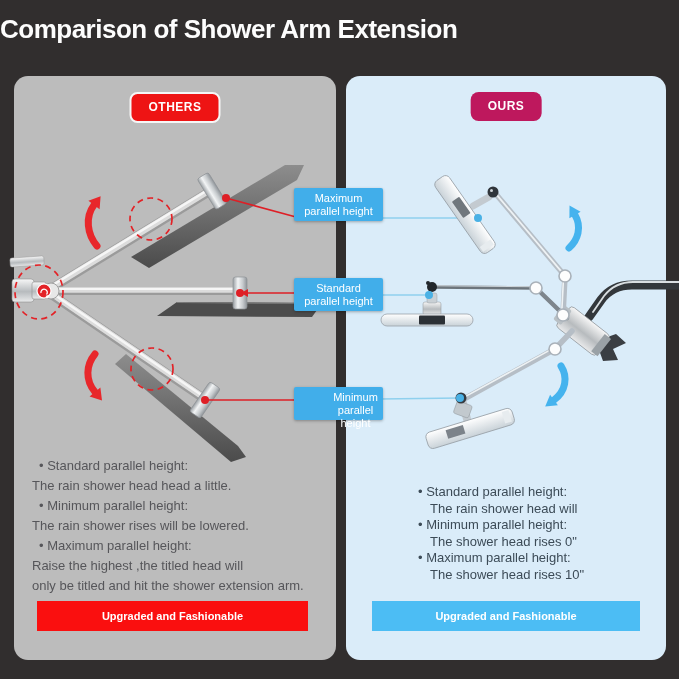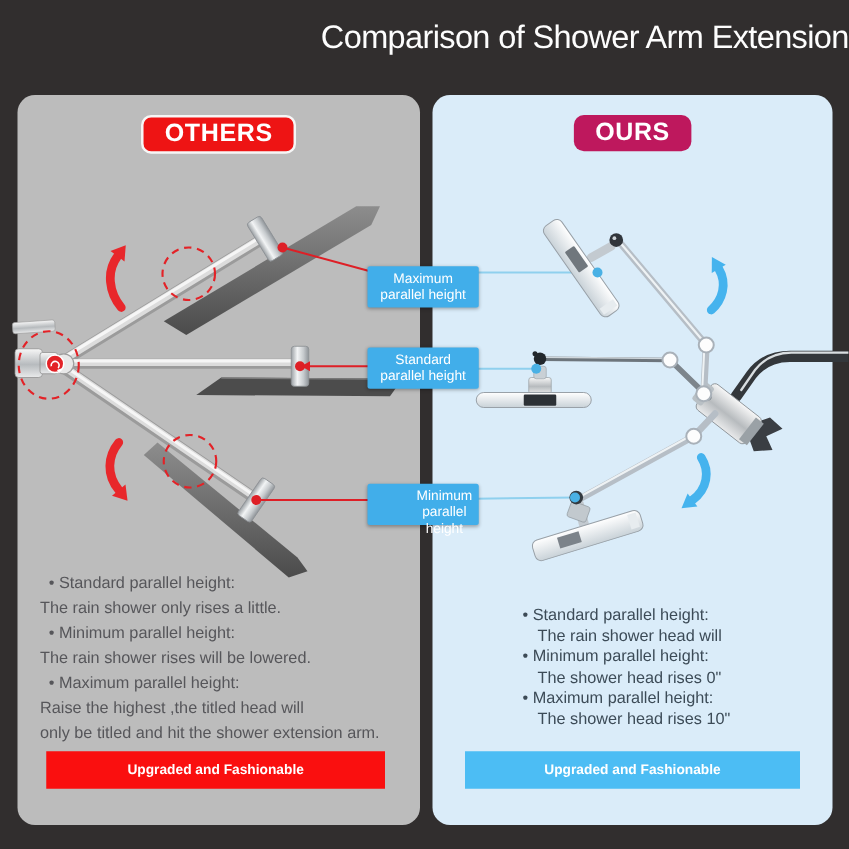--- a/index.html
+++ b/index.html
@@ -1,55 +1,55 @@
 <!DOCTYPE html>
 <html><head>
 <meta charset="utf-8">
 <style>
   html,body{margin:0;padding:0;background:#312e2e;}
   .stage{position:relative;width:679px;height:679px;background:#312e2e;overflow:hidden;
          font-family:"Liberation Sans",sans-serif;}
-  .title{position:absolute;top:14px;left:0;width:679px;text-align:right;
-         color:#fdfdfd;font-size:26px;font-weight:normal;letter-spacing:-0.5px;}
+  .title{position:absolute;top:14px;left:0;width:679px;text-align:left;
+         color:#fdfdfd;font-size:26px;font-weight:bold;letter-spacing:-0.5px;}
   .panel{position:absolute;top:76px;height:584px;border-radius:14px;}
   .panel-left{left:14px;width:322px;background:#bcbcbc;}
   .panel-right{left:346px;width:320px;background:#daecf9;}
   .badge{position:absolute;top:16px;left:50%;transform:translateX(-50%);
          height:29px;line-height:29px;padding:0 17px;border-radius:8px;
-         color:#fff;font-size:20px;font-weight:bold;letter-spacing:0.5px;}
+         color:#fff;font-size:12px;font-weight:bold;letter-spacing:0.5px;}
   .badge-red{background:#ee1414;border:2px solid #f6f6f6;line-height:27px;height:27px;}
   .badge-blue{background:#be185d;}
   .notes{position:absolute;color:#56565a;}
   .notes-left{top:380px;left:18px;width:300px;font-size:13px;line-height:20px;}
   .notes-left .b{padding-left:7px;}
   .notes-right{top:408px;left:72px;width:240px;font-size:13px;line-height:16.5px;color:#3c4b57;}
   .notes-right .d{padding-left:12px;}
   .banner{position:absolute;top:525px;height:30px;line-height:30px;text-align:center;
           color:#fff;font-size:11px;font-weight:bold;}
   .banner-red{left:23px;width:271px;background:#fa0f0f;}
   .banner-blue{left:26px;width:268px;background:#4cbdf4;}
   .art{position:absolute;top:0;left:0;pointer-events:none;}
   .callout{position:absolute;left:294px;width:89px;height:33px;background:#41aeea;
            border-radius:2px;box-shadow:0 1px 3px rgba(0,0,0,.3);color:#fff;
            text-align:center;font-size:11px;line-height:13px;padding-top:4px;
            box-sizing:border-box;z-index:10;}
-  .co-max{top:213px;text-align:center;} .co-std{top:278px;} .co-min{top:387px;padding-left:34px;}
+  .co-max{top:188px;text-align:center;} .co-std{top:278px;} .co-min{top:387px;padding-left:34px;}
 </style>
 </head>
 <body>
 
 <div class="stage">
 
   <div class="title">Comparison of Shower Arm Extension</div>
 
   <div class="panel panel-left">
     <div class="badge badge-red">OTHERS</div>
     <div class="notes notes-left">
       <div class="b">• Standard parallel height:</div>
-      <div class="c">The rain shower only rises a little.</div>
+      <div class="c">The rain shower head head a little.</div>
       <div class="b">• Minimum parallel height:</div>
       <div class="c">The rain shower rises will be lowered.</div>
       <div class="b">• Maximum parallel height:</div>
       <div class="c">Raise the highest ,the titled head will</div>
       <div class="c">only be titled and hit the shower extension arm.</div>
     </div>
     <div class="banner banner-red">Upgraded and Fashionable</div>
   </div>
 
   <div class="panel panel-right">

